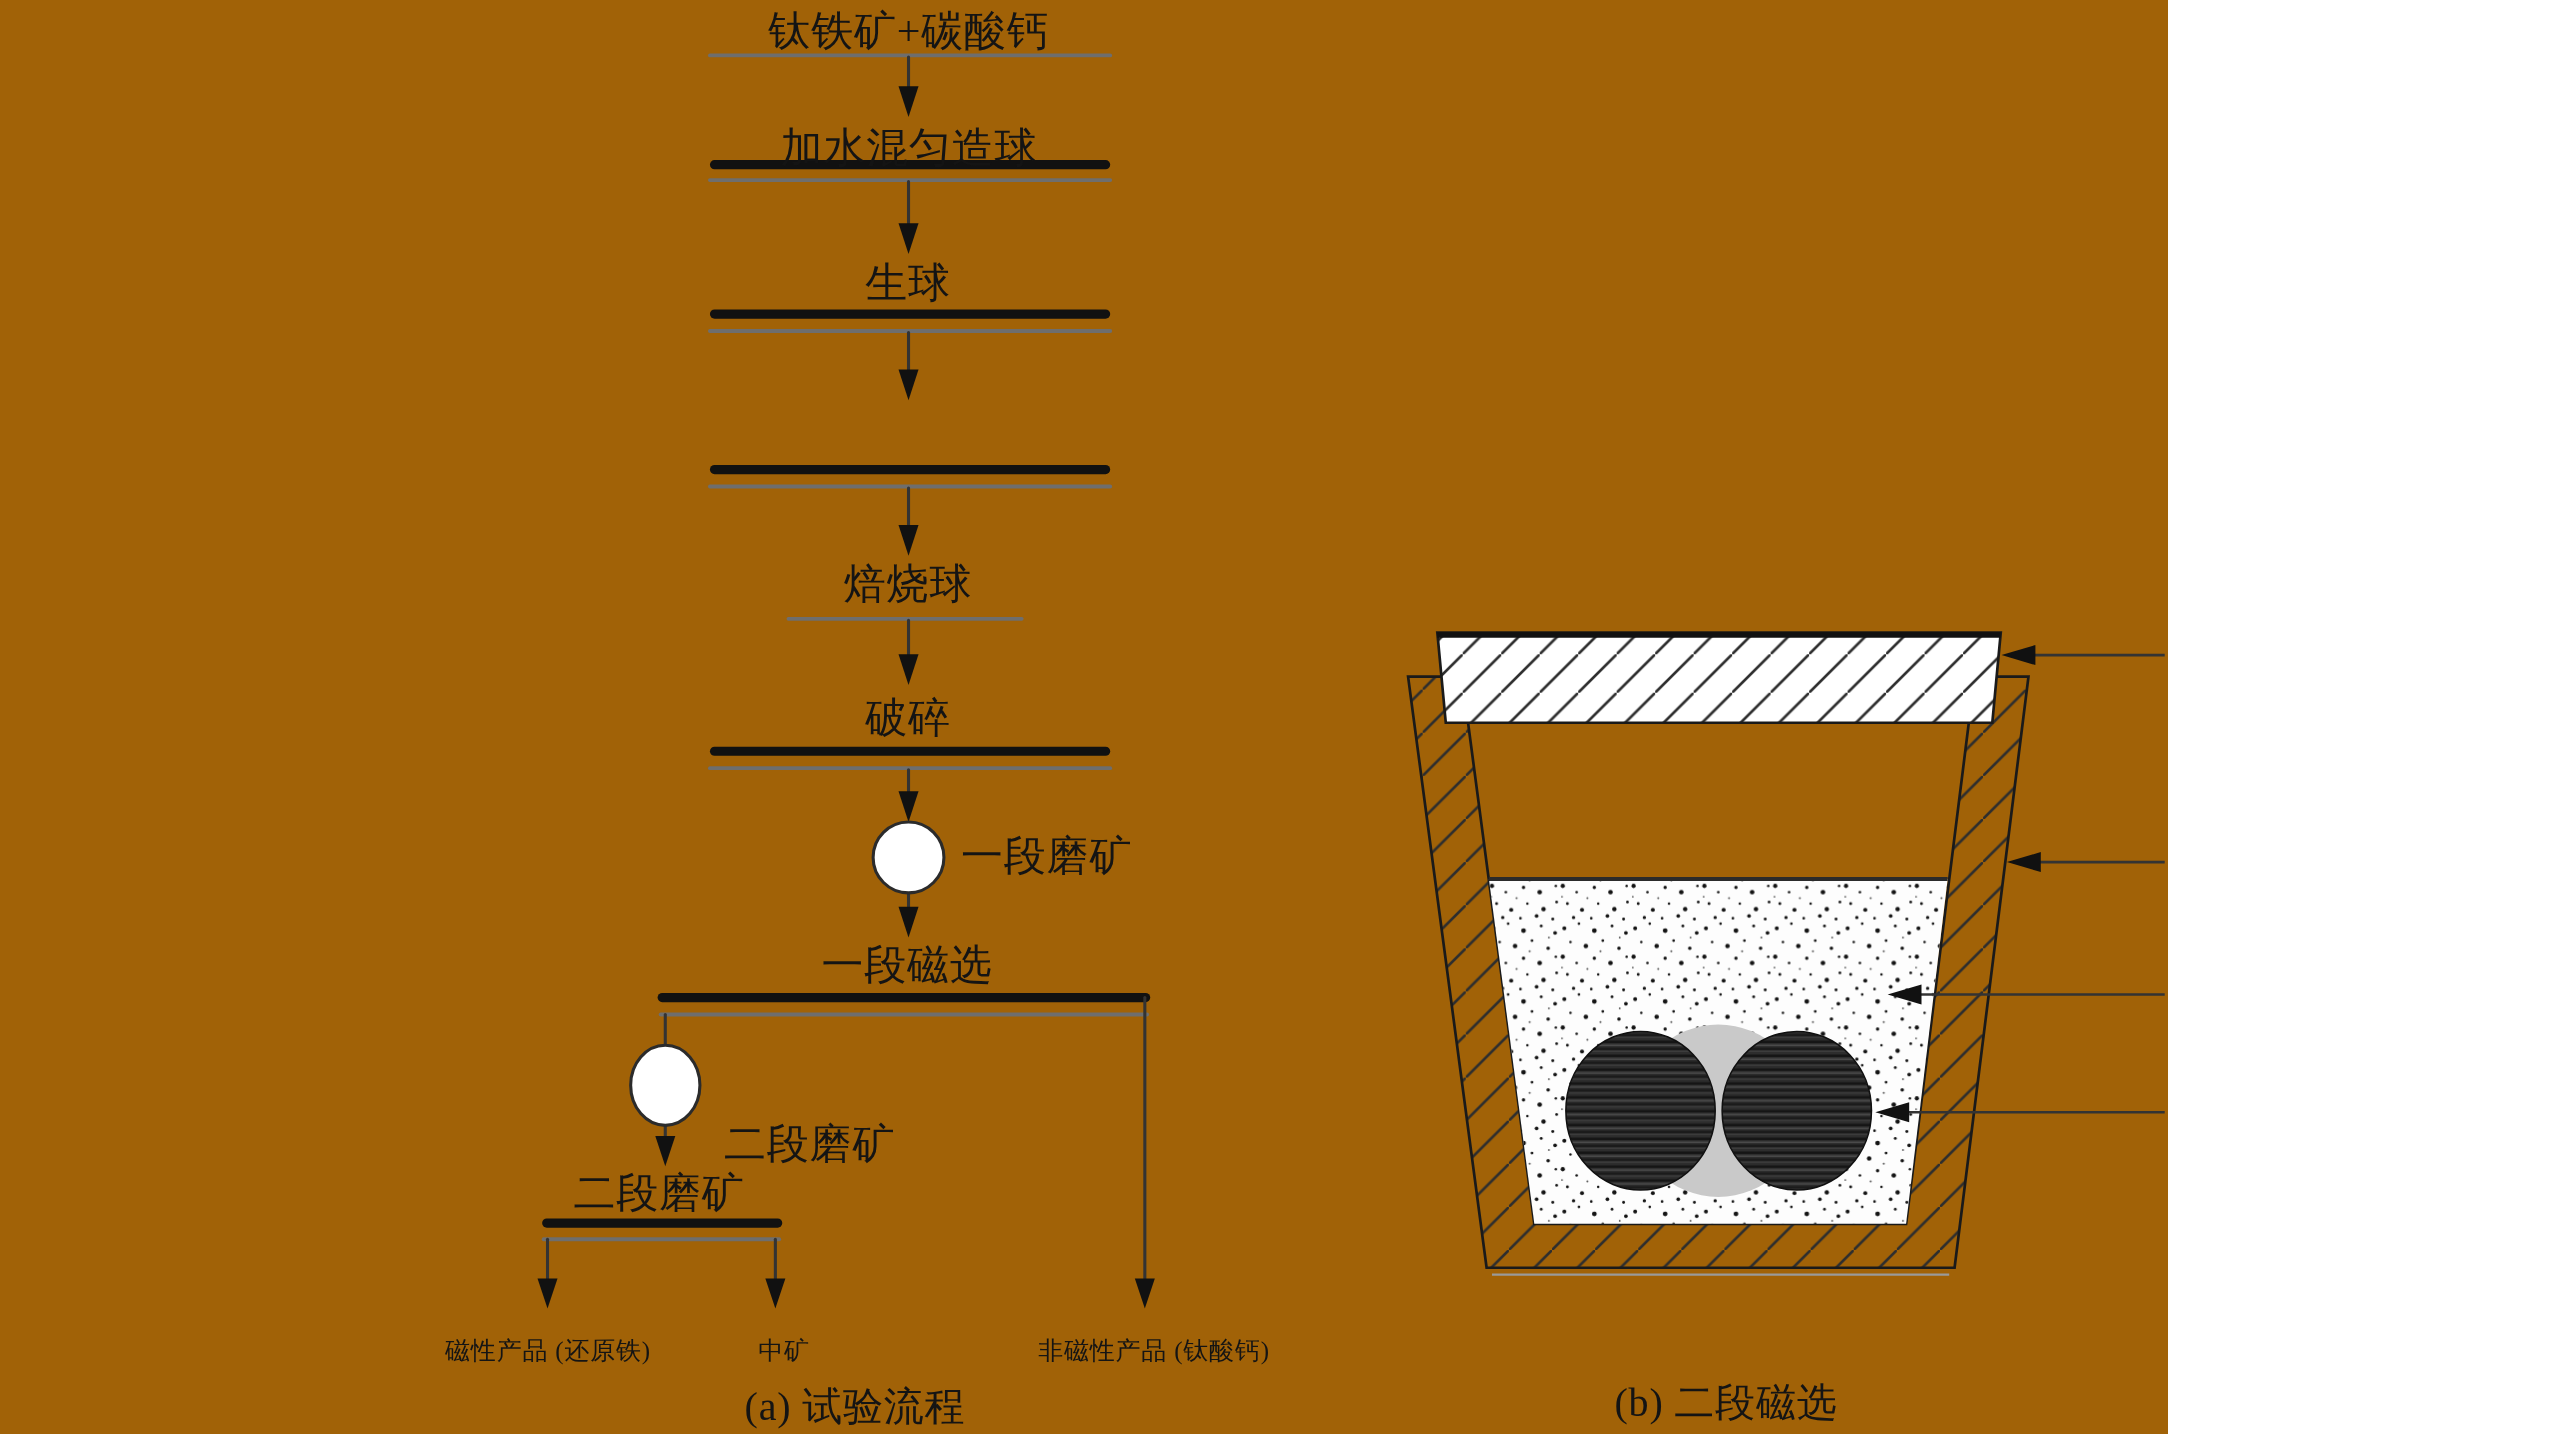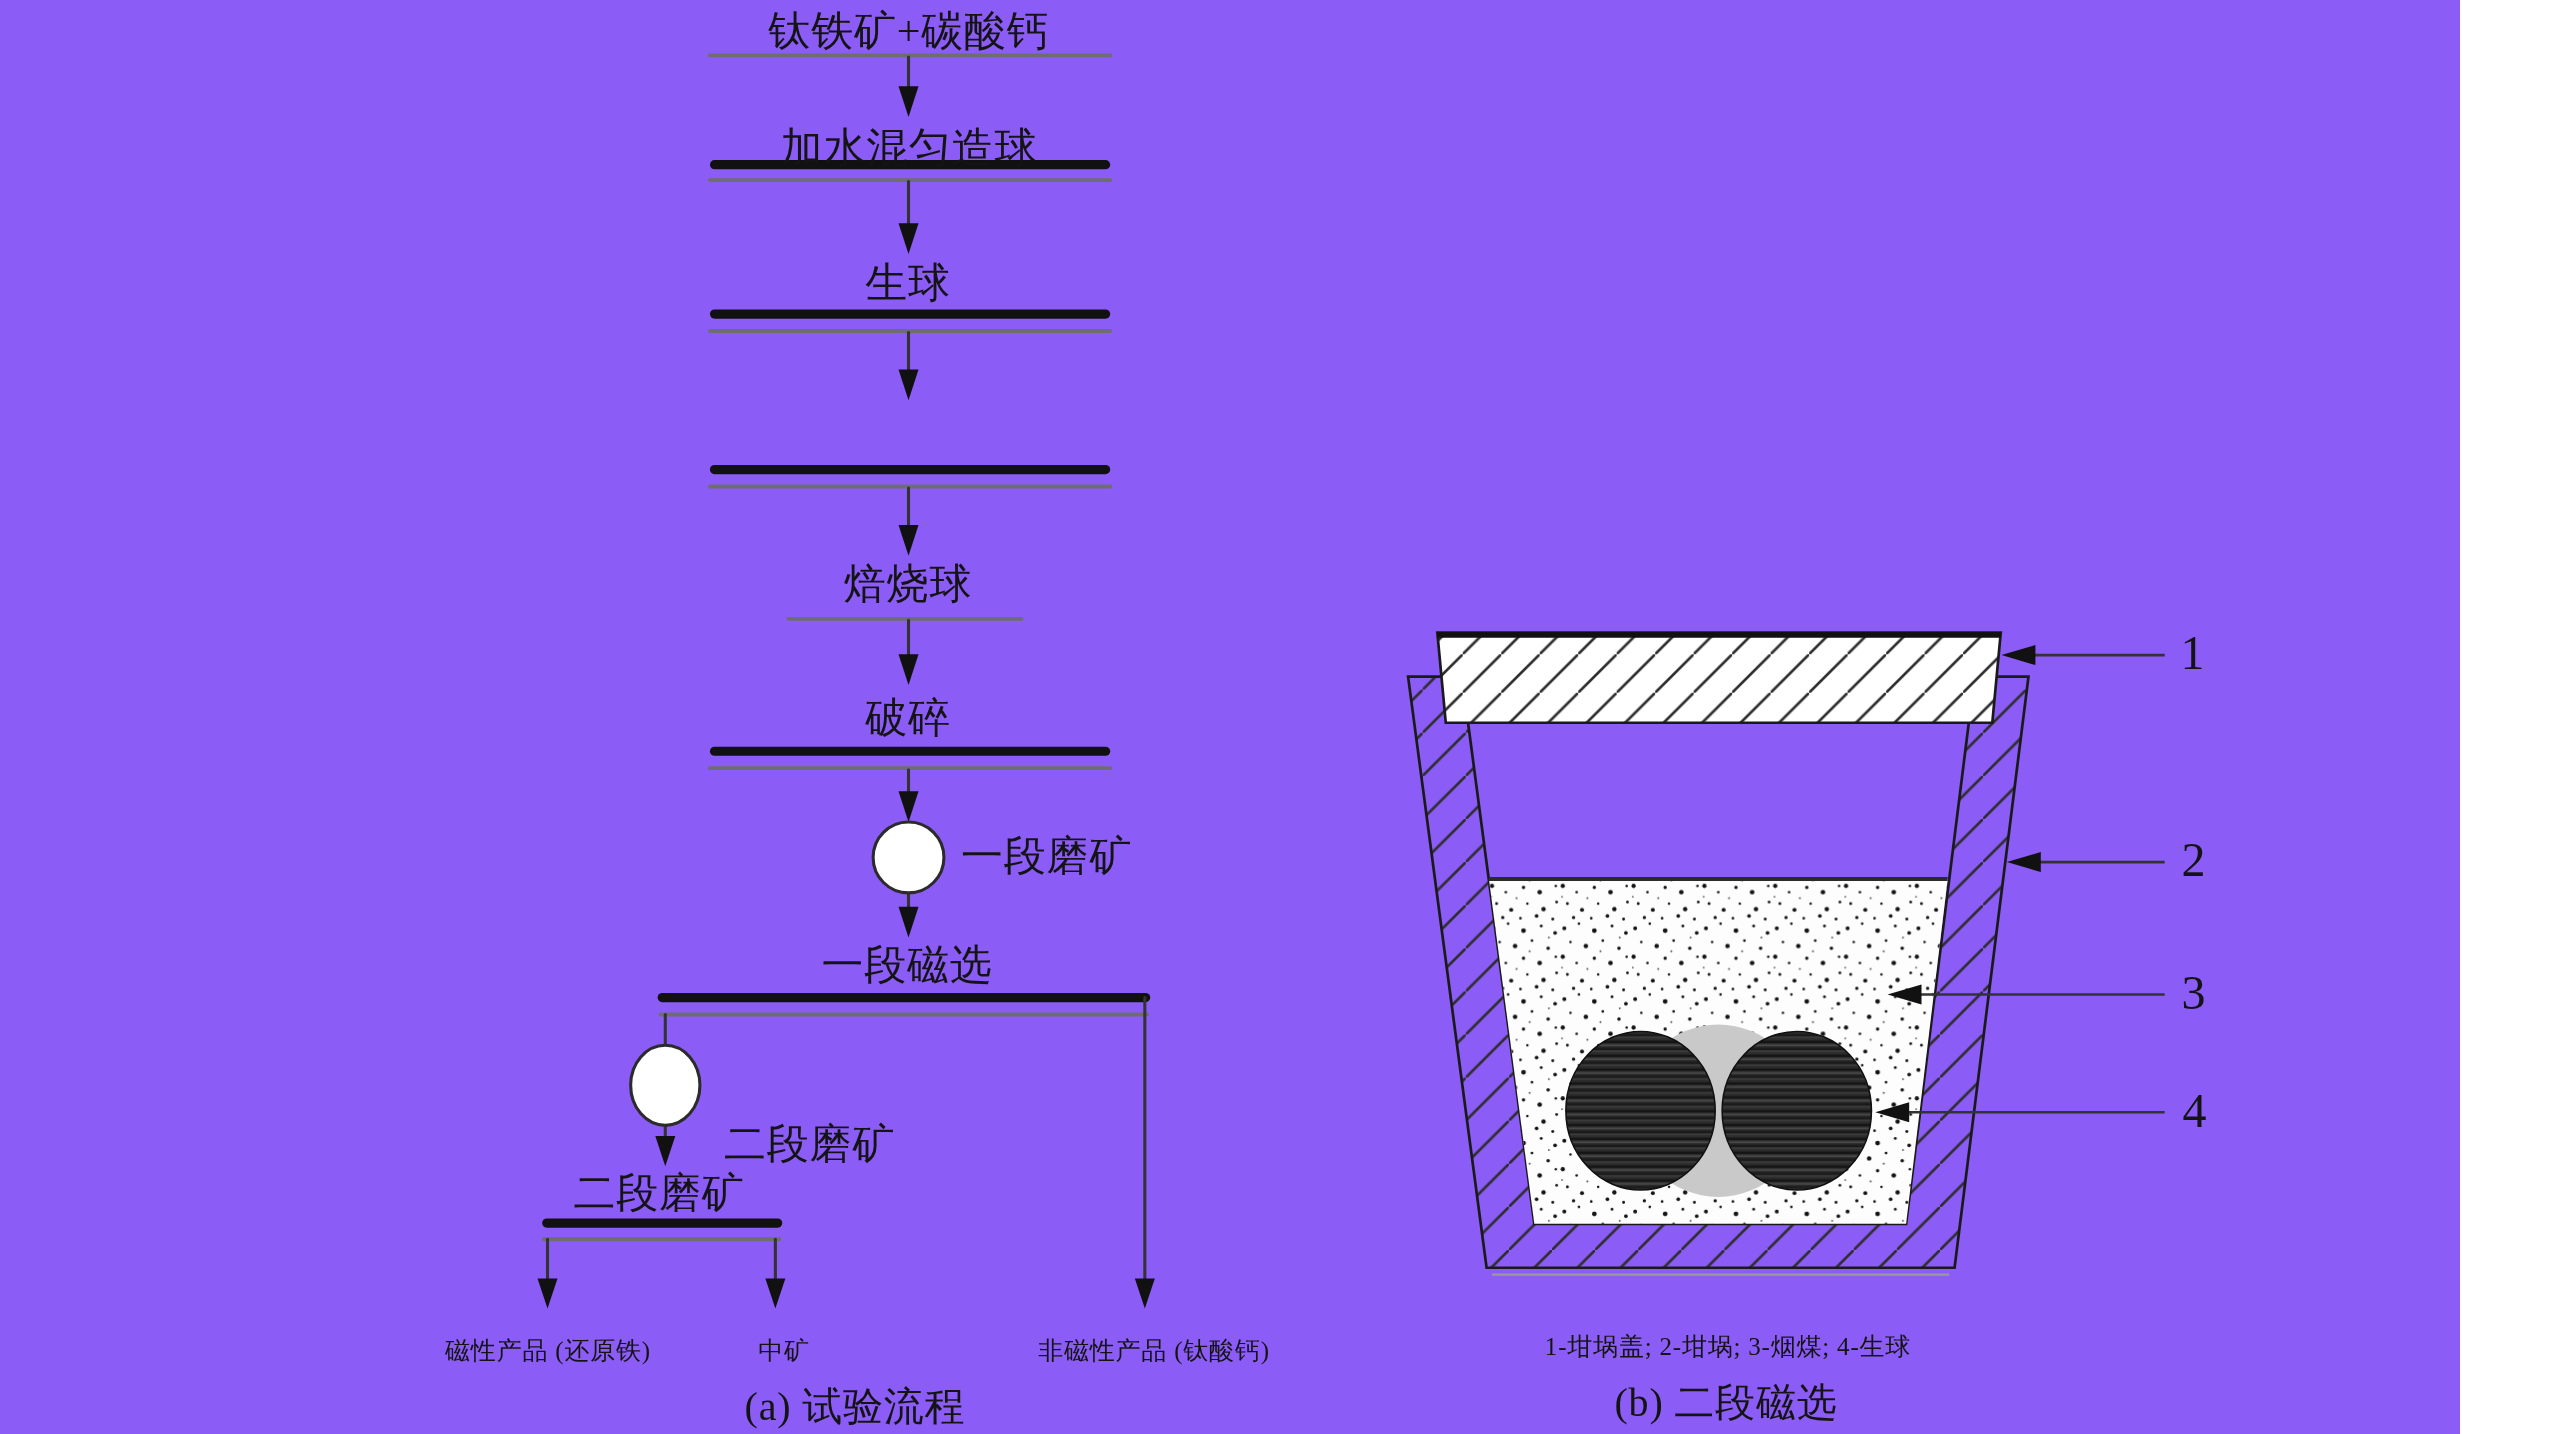--- a/index.html
+++ b/index.html
@@ -1,19 +1,19 @@
 <!DOCTYPE html>
 <html style="font-size:12.3px"><head>
 <meta charset="utf-8">
 <style>
   html,body{margin:0;padding:0;background:#ffffff;}
   #stage{
     position:relative;
-    width:2460px;height:1434px;
-    background:#8b5cf6;
+    width:2168px;height:1434px;
+    background:#a16207;
     font-family:"Liberation Serif","DejaVu Serif",serif;
     color:#141414;
     overflow:hidden;
   }
   #fig-svg{position:absolute;left:0;top:0;}
   .t{
     position:absolute;
     transform:translate(-50%,-50%);
     white-space:nowrap;
     font-size:42px;
@@ -181,17 +181,16 @@
   <div class="t small" style="left:548px;top:1350px">磁性产品 (还原铁)</div>
   <div class="t small" style="left:784px;top:1350px">中矿</div>
   <div class="t small" style="left:1154px;top:1350px">非磁性产品 (钛酸钙)</div>
   <div class="t cap" style="left:855px;top:1407px">(a) 试验流程</div>
 
   <div class="t num" style="left:2193px;top:653px">1</div>
   <div class="t num" style="left:2194px;top:860px">2</div>
   <div class="t num" style="left:2194px;top:993px">3</div>
   <div class="t num" style="left:2195px;top:1111px">4</div>
 
-  <div class="t small" style="left:1728px;top:1346px">1-坩埚盖; 2-坩埚; 3-烟煤; 4-生球</div>
   <div class="t cap" style="left:1726px;top:1403px">(b) 二段磁选</div>
 
 </div>
 
 
 </body></html>

